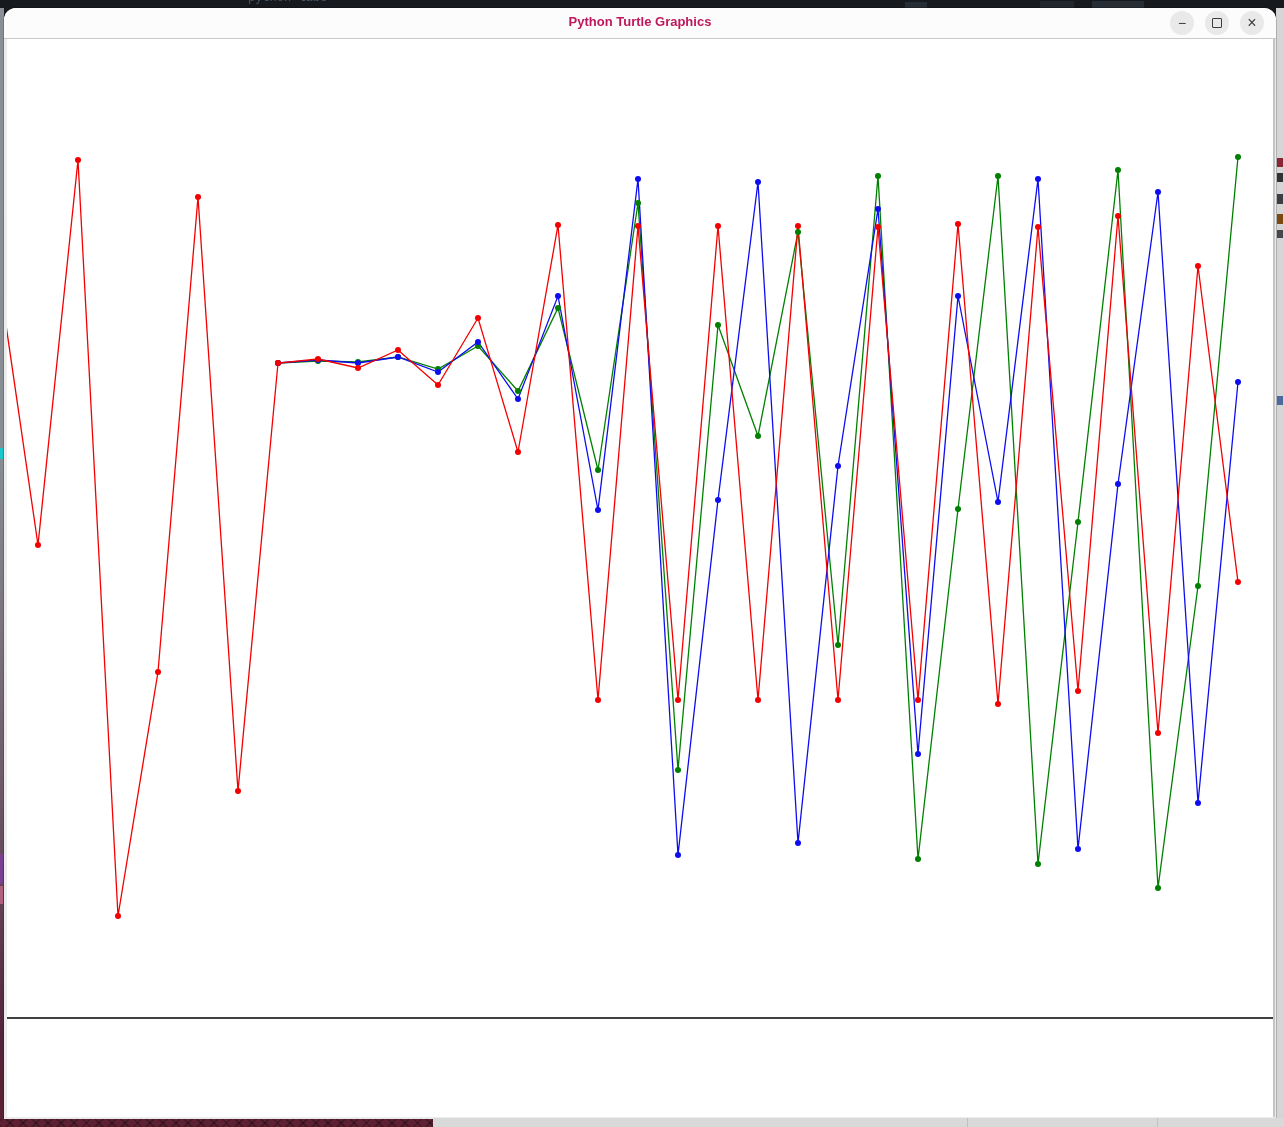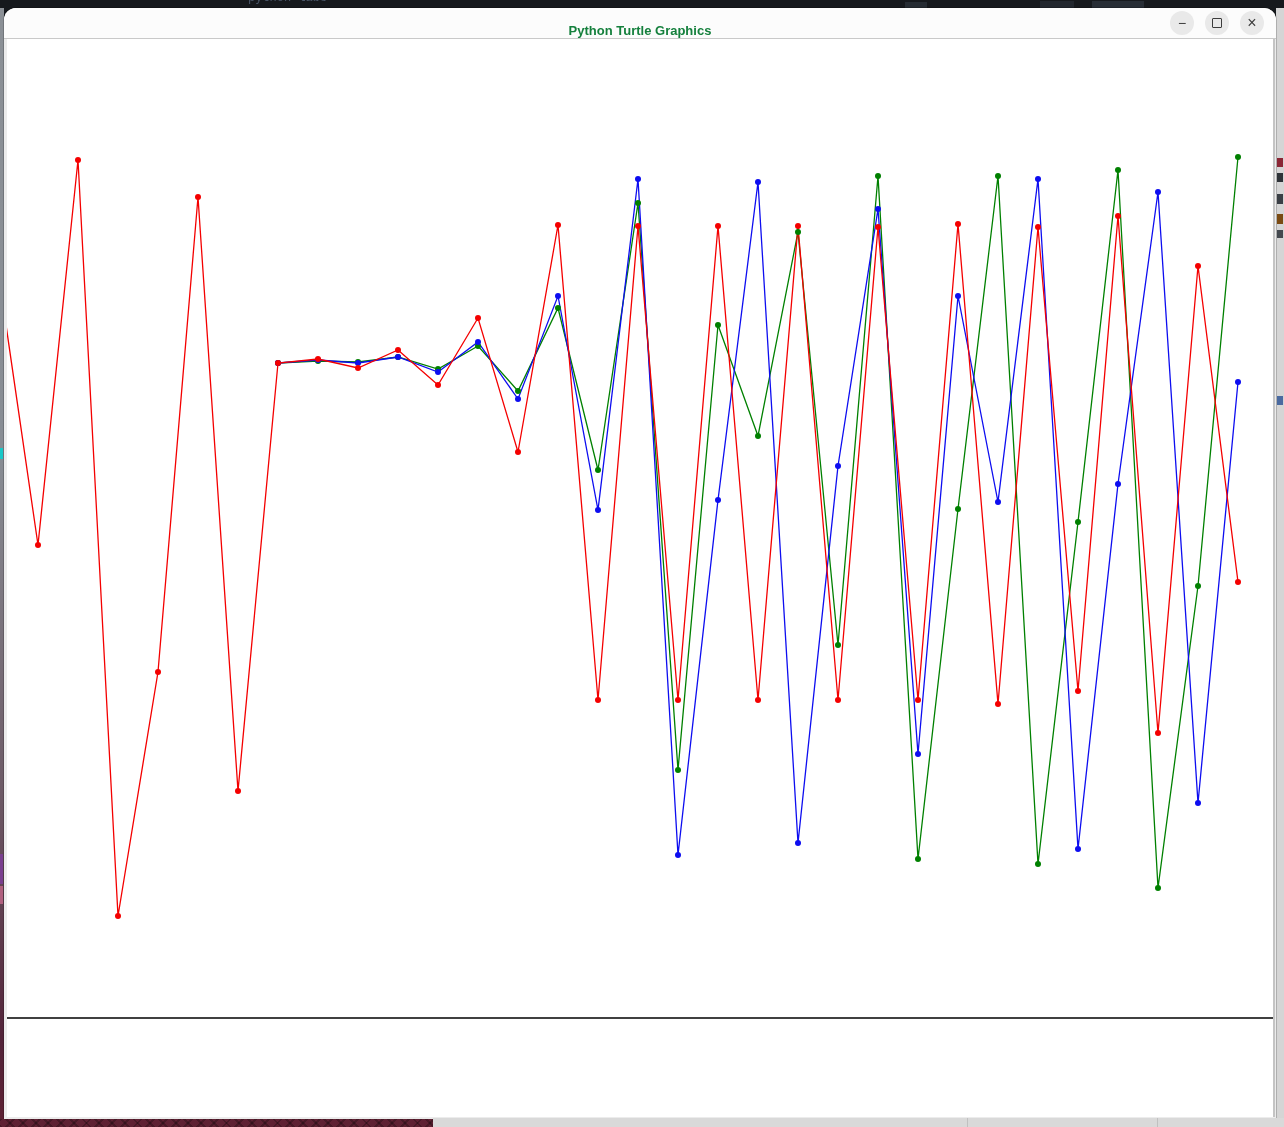--- a/index.html
+++ b/index.html
@@ -47,21 +47,21 @@
     background: #fcfcfc; border-radius: 12px 12px 0 0;
     box-shadow: 0 0 0 1px rgba(0,0,0,0.18);
     z-index: 2; overflow: hidden;
   }
   .titlebar {
     position: relative; height: 30px;
     background: #fcfcfc; border-bottom: 1px solid #c9c9c9;
   }
   .titlebar .title {
     position: absolute; left: 0; right: 0; top: 6px;
-    text-align: center; font-size: 13px; font-weight: bold; color: #15803d; margin-top: 9px;
+    text-align: center; font-size: 13px; font-weight: bold; color: #be185d;
   }
   .controls { position: absolute; right: 12px; top: 3px; display: flex; gap: 11px; }
   .ctl-btn {
     width: 24px; height: 24px; border-radius: 50%;
     background: #e9e9e9; color: #3c3c3c;
     display: flex; align-items: center; justify-content: center;
     font-size: 14px; line-height: 1; cursor: default; user-select: none;
   }
   .ctl-btn .sq {
     width: 8px; height: 8px; border: 1.4px solid #3c3c3c; border-radius: 1px;

